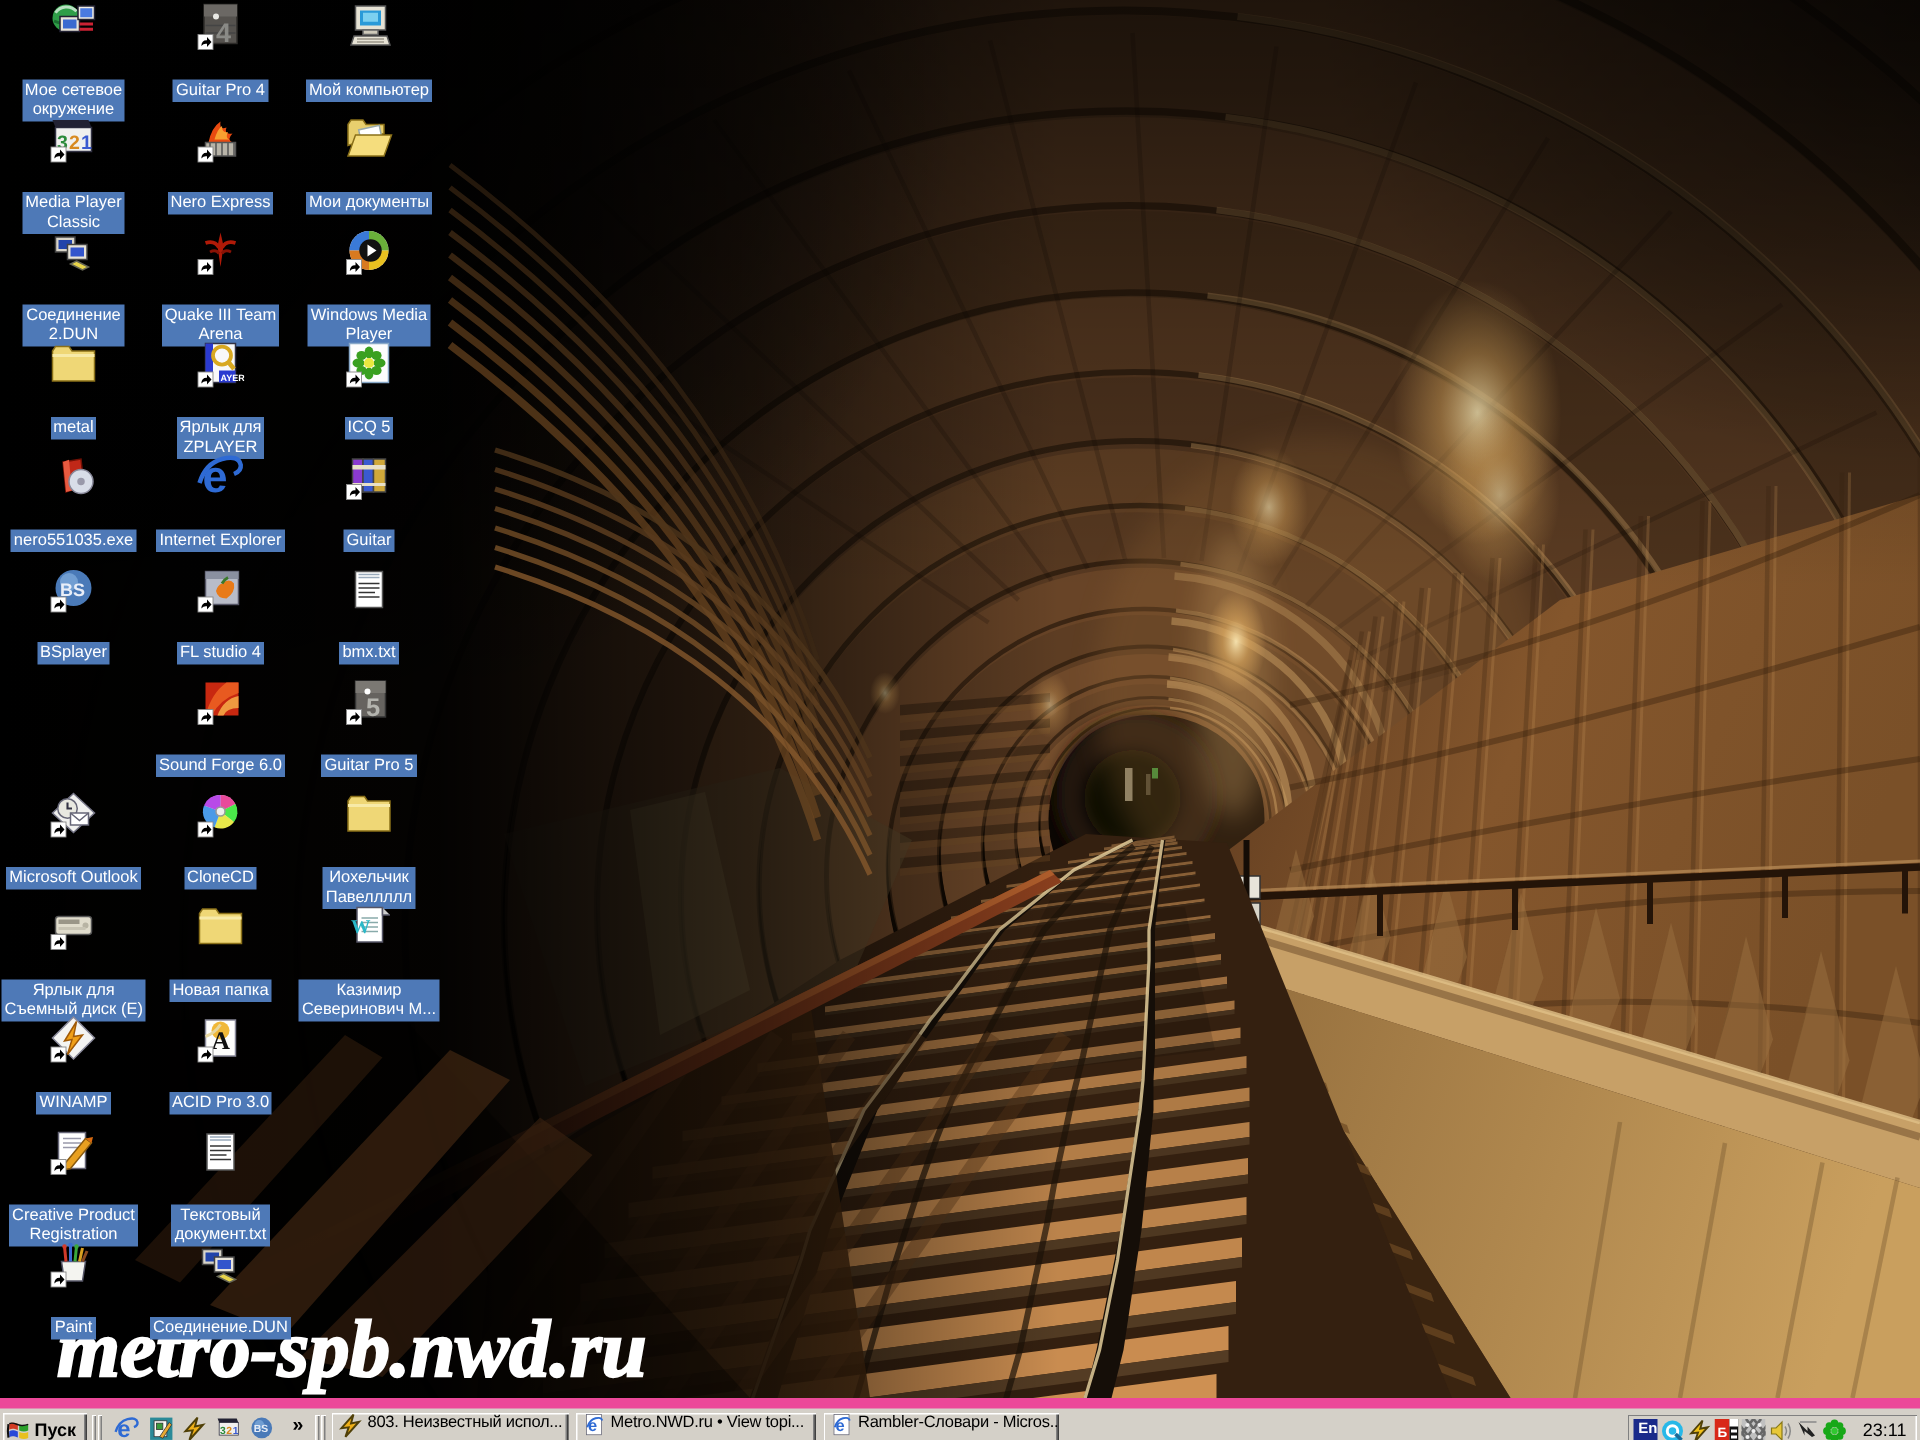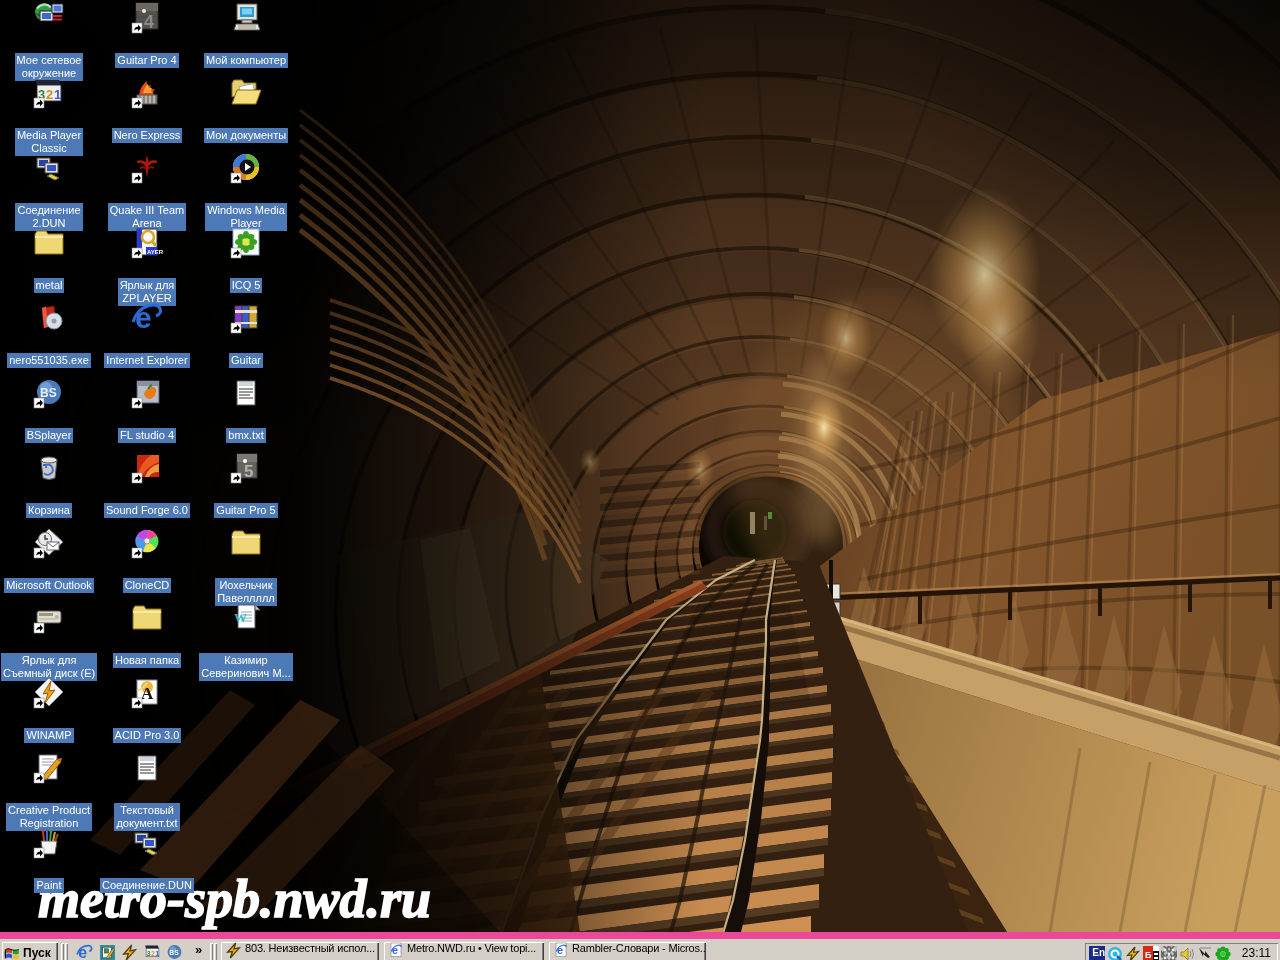--- a/index.html
+++ b/index.html
@@ -584,28 +584,20 @@
           </g>
           <g stroke="#333" stroke-width="1">
             <line x1="9" y1="12" x2="23" y2="12"></line>
             <line x1="9" y1="15" x2="23" y2="15"></line>
             <line x1="9" y1="18" x2="20" y2="18"></line>
             <line x1="9" y1="21" x2="23" y2="21"></line>
           </g>
         </svg></div>
       <div class="lbw"><span class="lb">bmx.txt</span></div>
     </div>
-<div class="ic" style="left:1px;top:452px">
-      <div class="im"><svg width="32" height="32" viewBox="0 0 32 32">
-          <path d="M8 8 h16 l-2 18 q-6 3 -12 0 Z" fill="#c8c8c4" stroke="#555"></path>
-          <ellipse cx="16" cy="8" rx="8" ry="3" fill="#e8e8e4" stroke="#555"></ellipse>
-          <path d="M13 13 a5 5 0 1 1 -2 8 M13 13 l-3 0 M13 13 l0 3" stroke="#3a6ad0" stroke-width="1.8" fill="none"></path>
-        </svg></div>
-      <div class="lbw"><span class="lb">Корзина</span></div>
-    </div>
 <div class="ic" style="left:99px;top:452px">
       <div class="im"><svg width="32" height="32" viewBox="0 0 32 32">
           <rect x="6" y="3" width="22" height="22" fill="#c82810"></rect>
           <path d="M6 25 Q10 10 20 3 L28 3 L28 10 Q16 14 10 25 Z" fill="#e85a20"></path>
           <path d="M14 25 Q18 14 28 12 L28 20 Q20 20 18 25 Z" fill="#f09a40"></path>
           <g>
             <rect x="1" y="21" width="10" height="10" fill="#fff" stroke="#888" stroke-width="0.6"></rect>
             <path d="M3.2 28.6 Q3.4 24.6 7 24.8 L7 22.6 L10 26 L7 29.4 L7 27.2 Q4.8 26.8 3.2 28.6 Z" fill="#000"></path>
           </g>
         </svg></div>

